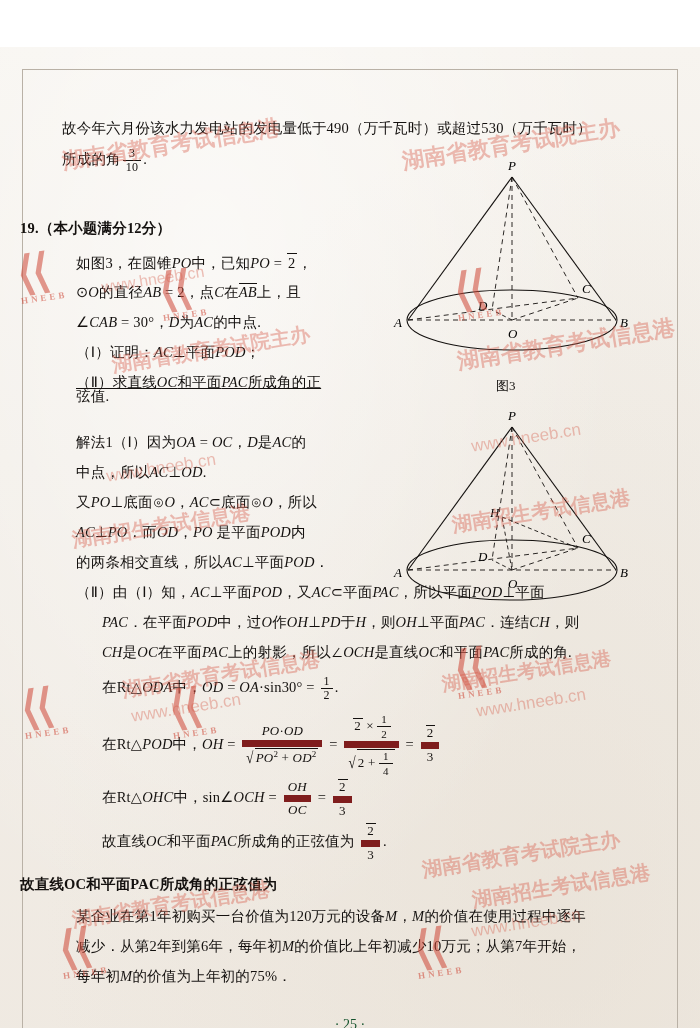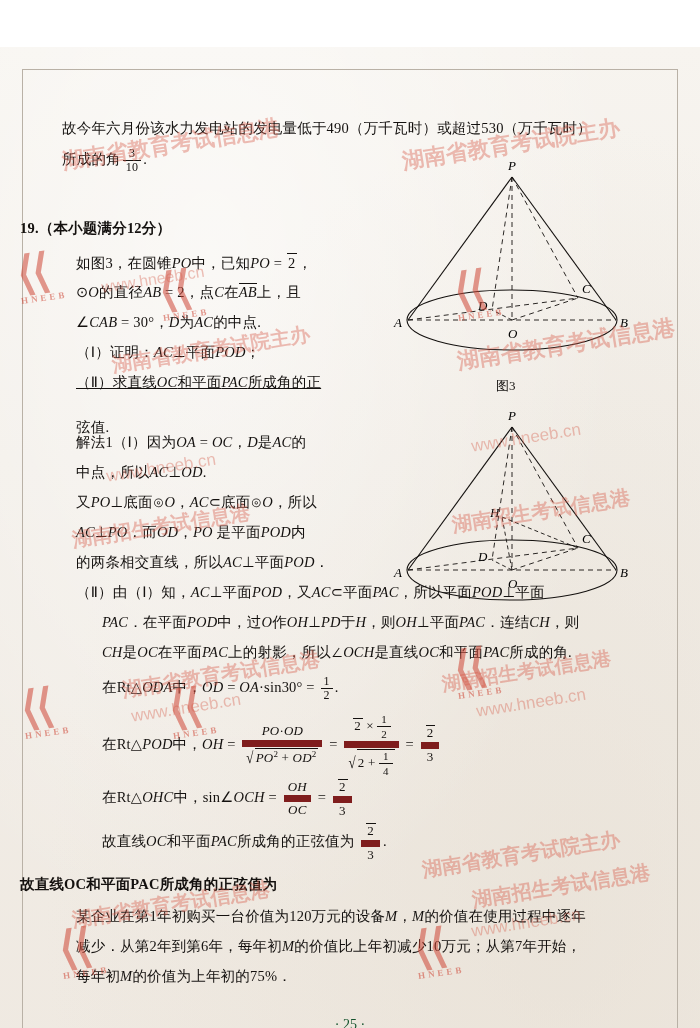--- a/index.html
+++ b/index.html
@@ -167,21 +167,21 @@
     </div>
     <div class="ln" style="left:14px; top:206px;">
       ∠<span class="it">CAB</span> = 30°，<span class="it">D</span>为<span class="it">AC</span>的中点.
     </div>
     <div class="ln" style="left:14px; top:236px;">
       （Ⅰ）证明：<span class="it">AC</span>⊥平面<span class="it">POD</span>；
     </div>
     <div class="ln" style="left:14px; top:266px;text-decoration:underline;">
       （Ⅱ）求直线<span class="it">OC</span>和平面<span class="it">PAC</span>所成角的正
     </div>
-    <div class="ln" style="left:14px; top:311px;text-align:right;">弦值.</div>
+    <div class="ln" style="left:14px; top:280px;text-align:right;">弦值.</div>
 
     <div class="ln" style="left:14px; top:326px;">
       解法1（Ⅰ）因为<span class="it">OA</span> = <span class="it">OC</span>，<span class="it">D</span>是<span class="it">AC</span>的
     </div>
     <div class="ln" style="left:14px; top:356px;">
       中点，所以<span class="it">AC</span>⊥<span class="it">OD</span>.
     </div>
     <div class="ln" style="left:14px; top:386px;">
       又<span class="it">PO</span>⊥底面⊙<span class="it">O</span>，<span class="it">AC</span>⊂底面⊙<span class="it">O</span>，所以
     </div>

